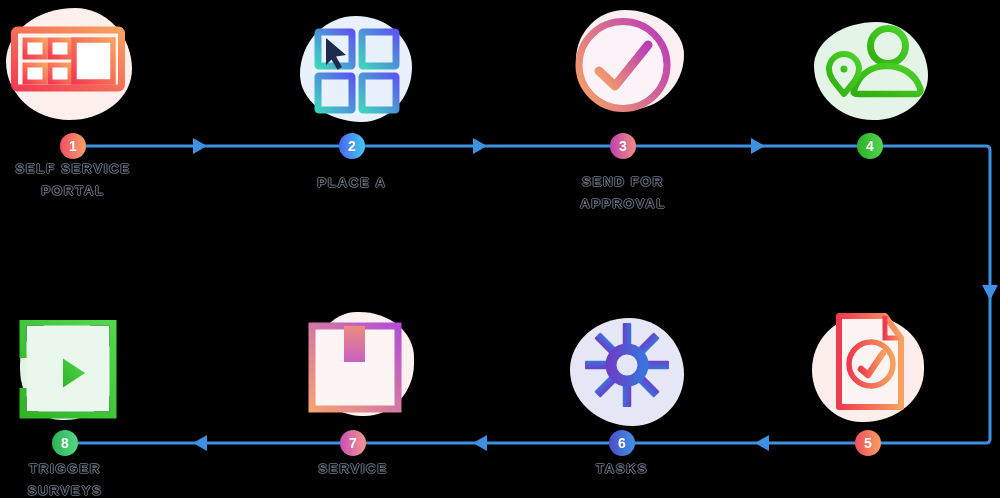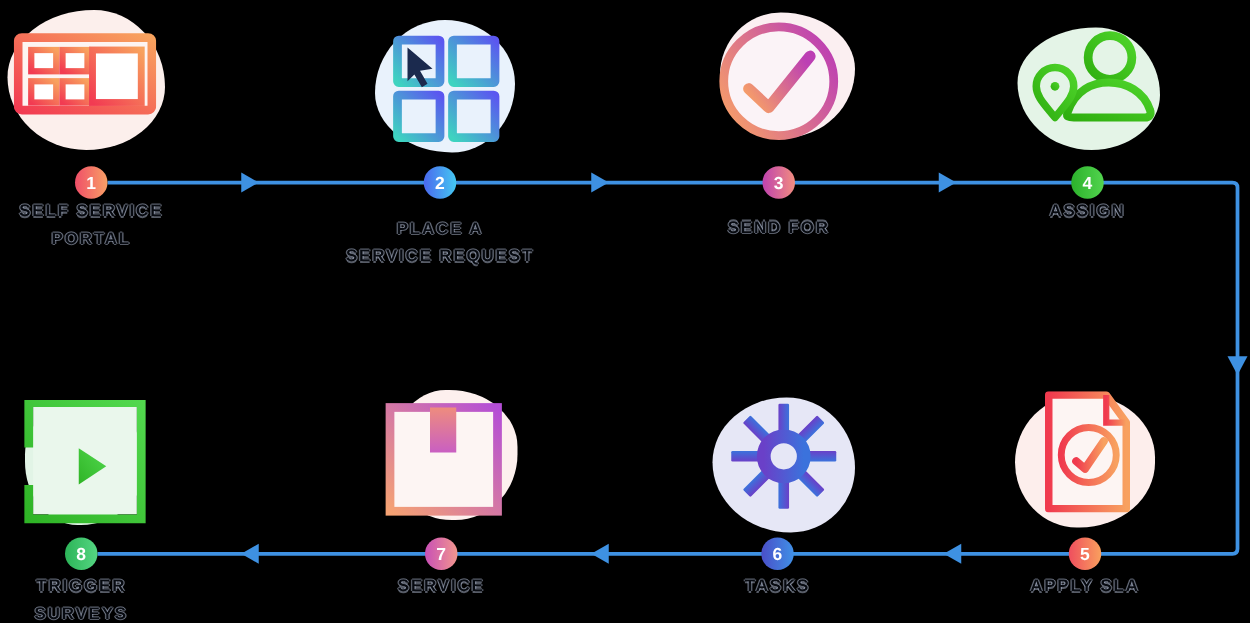--- a/index.html
+++ b/index.html
@@ -100,57 +100,52 @@
   <svg class="ic" style="left:314px;top:28px" width="86" height="86" viewBox="0 0 86 86">
     <rect x="4" y="4" width="34" height="34" rx="1" fill="none" stroke="url(#gTeal)" stroke-width="7"></rect>
     <rect x="48" y="4" width="34" height="34" rx="1" fill="none" stroke="url(#gTeal)" stroke-width="7"></rect>
     <rect x="4" y="48" width="34" height="34" rx="1" fill="none" stroke="url(#gTeal)" stroke-width="7"></rect>
     <rect x="48" y="48" width="34" height="34" rx="1" fill="none" stroke="url(#gTeal)" stroke-width="7"></rect>
     <path d="M12,10 L32,27 L22,28.5 L28,39 L23.5,41.8 L17.5,31.5 L12,37 Z" fill="#1b2a4e"></path>
   </svg>
   <div class="badge" style="left: 339px; top: 133px; background: linear-gradient(90deg, rgb(74, 104, 238), rgb(68, 200, 242));"><span>2</span></div>
   <div class="label" style="left:232px;top:172px">
     <div>PLACE A</div>
-    <div>SERVICE REQUEST</div>
   </div>
 
   <div class="blob b3"></div>
   <svg class="ic" style="left:572px;top:17px" width="102" height="96" viewBox="0 0 102 96">
     <ellipse cx="51" cy="48" rx="44" ry="43.5" fill="#fbf3f7" stroke="url(#gPink)" stroke-width="7"></ellipse>
     <path d="M27,54 L43,69 L76,28" fill="none" stroke="url(#gPink)" stroke-width="9" stroke-linecap="round" stroke-linejoin="round"></path>
   </svg>
   <div class="badge" style="left: 610px; top: 133px; background: linear-gradient(90deg, rgb(191, 66, 174), rgb(242, 141, 128));"><span>3</span></div>
   <div class="label" style="left:503px;top:171px">
     <div>SEND FOR</div>
+    <div>APPROVAL</div>
   </div>
 
   <div class="blob b4"></div>
   <svg class="ic" style="left:816px;top:16px" width="112" height="100" viewBox="0 0 112 100">
     <circle cx="72" cy="30" r="17.5" fill="none" stroke="url(#gGreen)" stroke-width="7"></circle>
     <path d="M38,74 C44,56 58,50 71,50 C85,50 99,57 104,72 C105.5,76 103,78 100,78 L43,78 C39,78 36.8,77.5 38,74 Z" fill="none" stroke="url(#gGreen)" stroke-width="6.5" stroke-linejoin="round"></path>
     <path d="M28,38 C19.5,38 13,45 13,53 C13,61.5 20,68 28,78 C36,68 43,61.5 43,53 C43,45 36.5,38 28,38 Z" fill="none" stroke="url(#gGreen)" stroke-width="6" stroke-linejoin="round"></path>
     <circle cx="28" cy="53" r="3.5" fill="url(#gGreen)"></circle>
   </svg>
   <div class="badge" style="left: 857px; top: 133px; background: linear-gradient(90deg, rgb(44, 177, 44), rgb(82, 212, 78));"><span>4</span></div>
   <div class="label" style="left:750px;top:158px">
-    <div>ASSIGN</div>
   </div>
 
   <div class="blob b5"></div>
   <svg class="ic" style="left:835px;top:313px" width="70" height="97" viewBox="0 0 70 97">
     <path d="M4,3 H50 L66,25 V94 H4 Z" fill="#fdf5f3" stroke="url(#gRed5)" stroke-width="6" stroke-linejoin="round"></path>
     <path d="M50,3 V25 H66" fill="none" stroke="url(#gRed5)" stroke-width="5"></path>
     <circle cx="36" cy="51" r="22" fill="none" stroke="url(#gRed5)" stroke-width="5.5"></circle>
     <path d="M26,56 L33,62 L48,40" fill="none" stroke="url(#gRed5)" stroke-width="6.5" stroke-linecap="round" stroke-linejoin="round"></path>
   </svg>
   <div class="badge" style="left: 855px; top: 430px; background: linear-gradient(90deg, rgb(239, 78, 94), rgb(249, 160, 94));"><span>5</span></div>
-  <div class="label" style="left:748px;top:458px">
-    <div>APPLY SLA</div>
-    <div></div>
-  </div>
 
   <div class="blob b6"></div>
   <svg class="ic" style="left:583px;top:321px" width="88" height="88" viewBox="0 0 88 88">
     <g fill="url(#gIndigo)">
       <rect x="39.75" y="2" width="8.5" height="27" rx="1"></rect>
       <rect x="39.75" y="2" width="8.5" height="27" rx="1" transform="rotate(45 44 44)"></rect>
       <rect x="39.75" y="2" width="8.5" height="27" rx="1" transform="rotate(90 44 44)"></rect>
       <rect x="39.75" y="2" width="8.5" height="27" rx="1" transform="rotate(135 44 44)"></rect>
       <rect x="39.75" y="2" width="8.5" height="27" rx="1" transform="rotate(180 44 44)"></rect>
       <rect x="39.75" y="2" width="8.5" height="27" rx="1" transform="rotate(225 44 44)"></rect>

